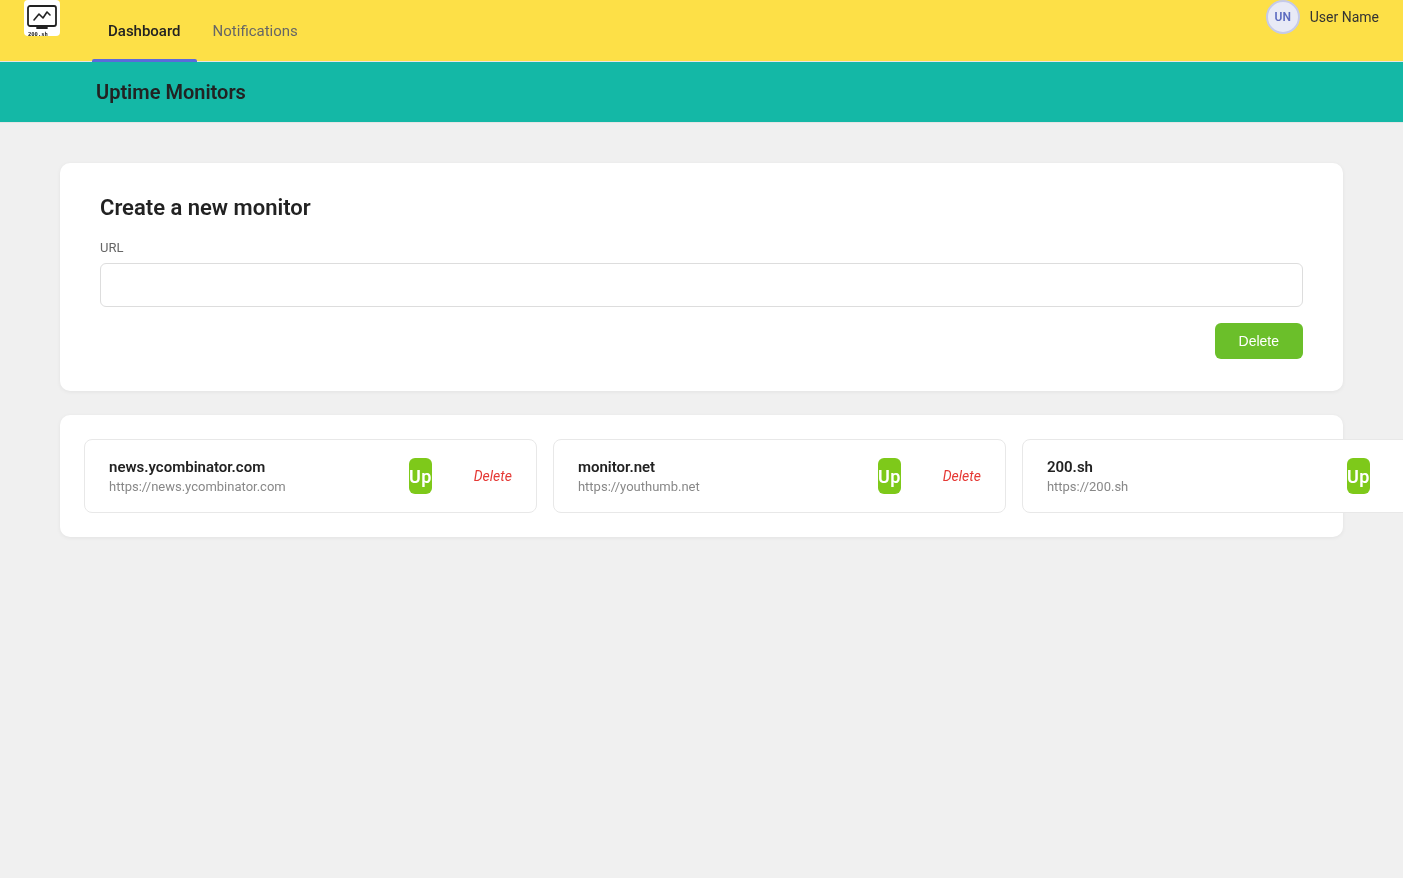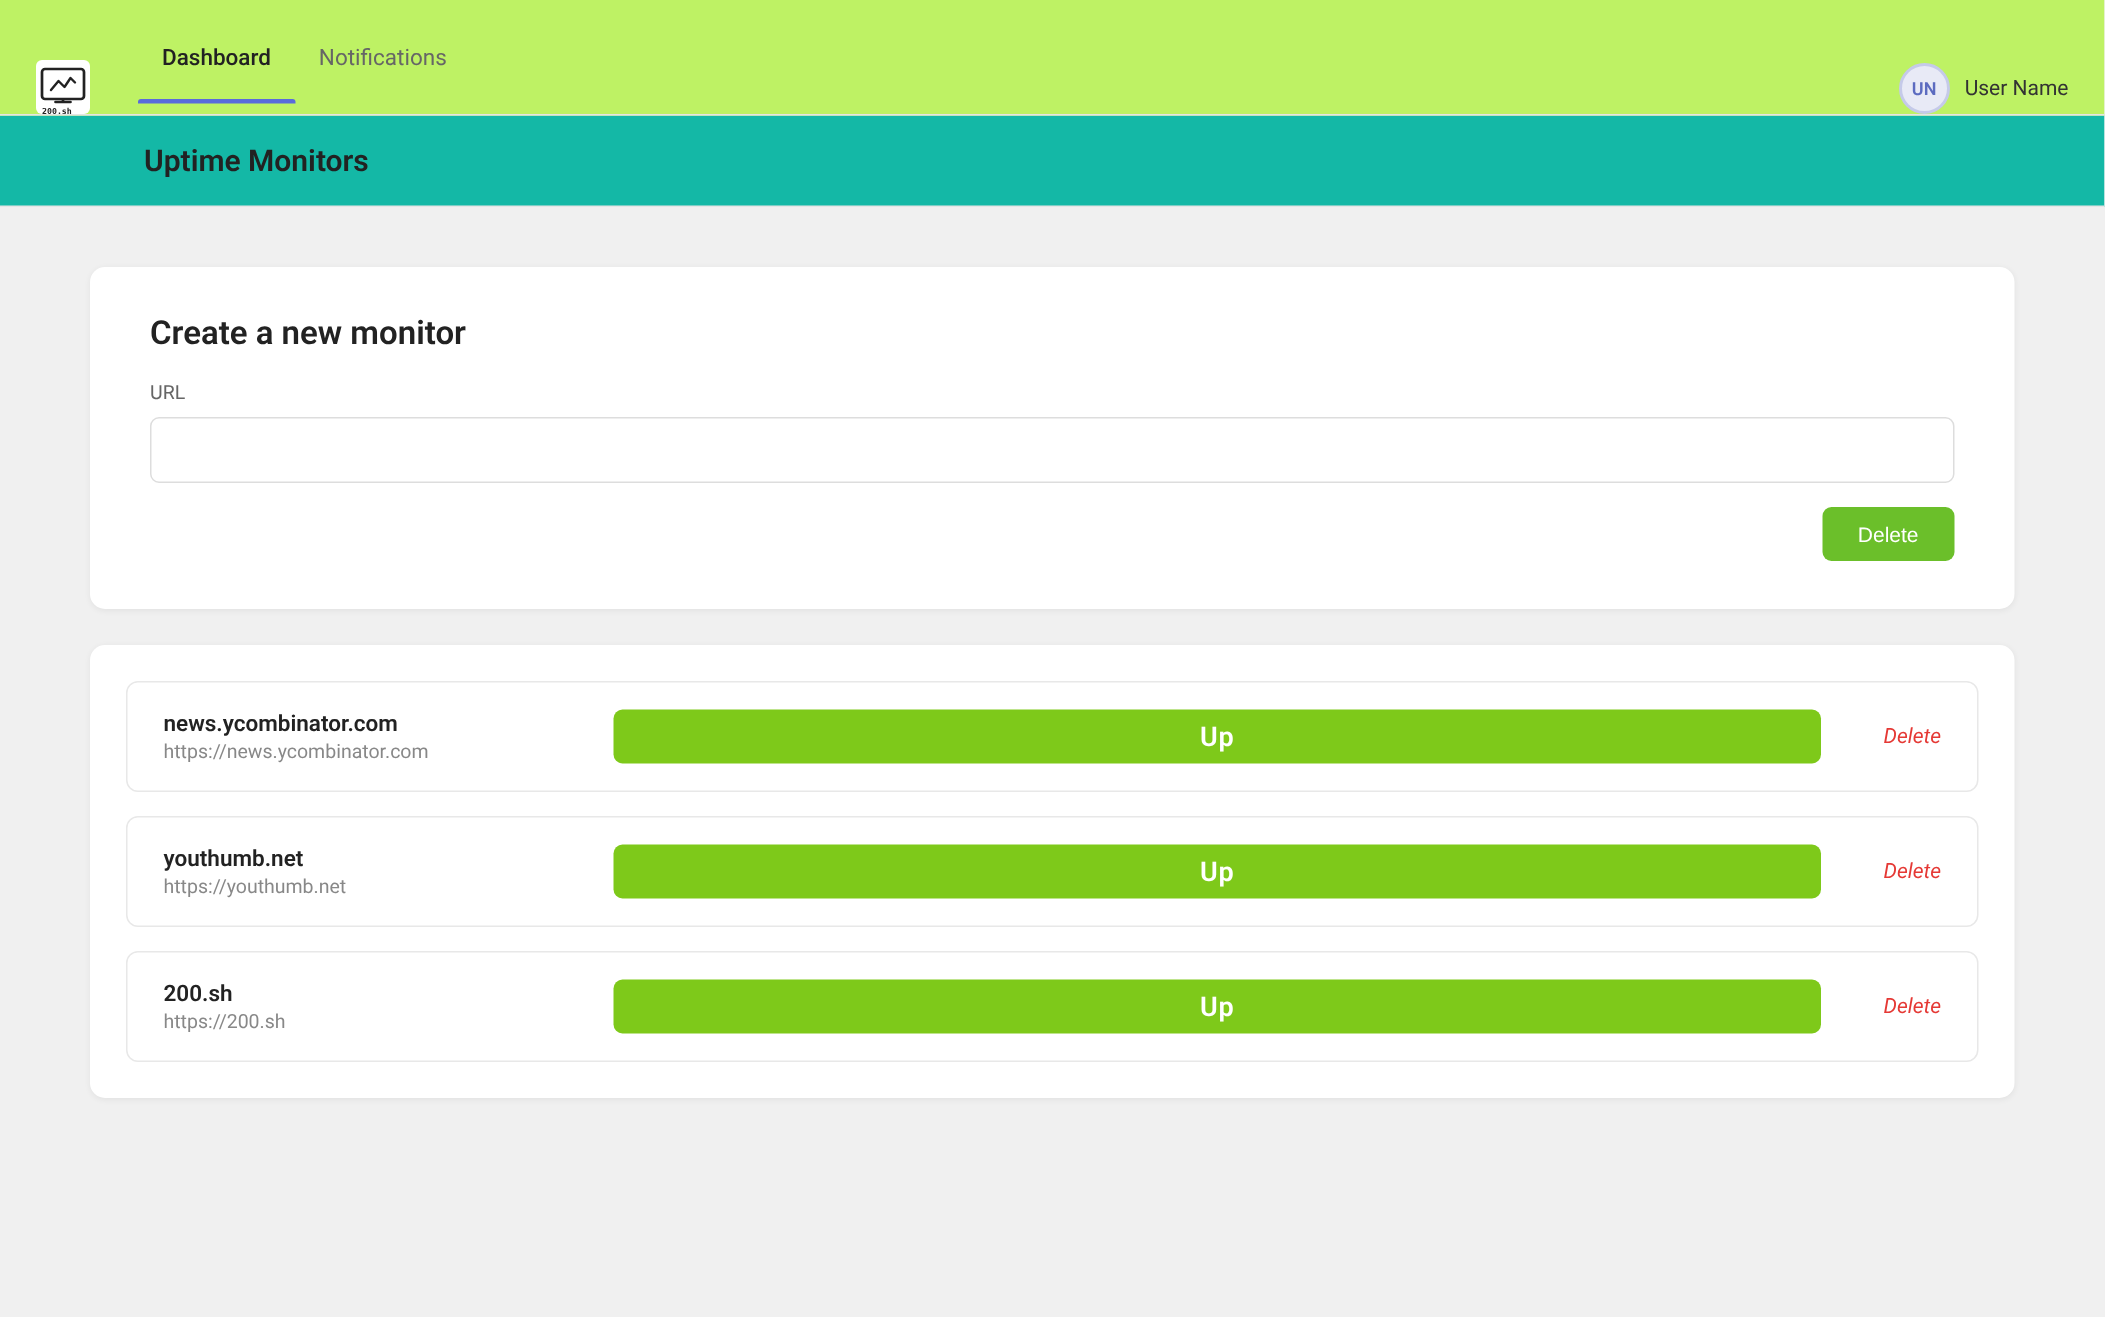--- a/index.html
+++ b/index.html
@@ -4,25 +4,25 @@
   <style>
     * { box-sizing: border-box; margin: 0; padding: 0; }
     body {
       font-family: -apple-system, BlinkMacSystemFont, 'Segoe UI', Roboto, sans-serif;
       background: #f0f0f0;
       min-height: 878px;
     }
 
     
     .navbar {
-      background: #bef264;
+      background: #fde047;
       border-bottom: 1px solid #e5e5e5;
-      height: 77px;
-      display: flex;
-      align-items: flex-end;
+      height: 62px;
+      display: flex;
+      align-items: flex-start;
       padding: 0 24px;
       position: relative;
     }
     .navbar-logo {
       display: flex;
       align-items: center;
       gap: 6px;
       margin-right: 32px;
     }
     .logo-icon {
@@ -148,21 +148,20 @@
       cursor: pointer;
     }
 
     
     .monitors-card {
       background: #fff;
       border-radius: 10px;
       padding: 24px 24px;
       box-shadow: 0 1px 4px rgba(0,0,0,0.06);
       display: flex;
-      flex-direction: column;
       gap: 16px;
     }
 
     
     .monitor-item {
       background: #fff;
       border: 1px solid #e8e8e8;
       border-radius: 8px;
       padding: 18px 24px;
       display: flex;
@@ -253,21 +252,21 @@
       <div class="monitor-info">
         <div class="monitor-name">news.ycombinator.com</div>
         <div class="monitor-url">https://news.ycombinator.com</div>
       </div>
       <div class="monitor-status">Up</div>
       <div class="monitor-delete">Delete</div>
     </div>
 
     <div class="monitor-item">
       <div class="monitor-info">
-        <div class="monitor-name">youthumb.net</div>
+        <div class="monitor-name">monitor.net</div>
         <div class="monitor-url">https://youthumb.net</div>
       </div>
       <div class="monitor-status">Up</div>
       <div class="monitor-delete">Delete</div>
     </div>
 
     <div class="monitor-item">
       <div class="monitor-info">
         <div class="monitor-name">200.sh</div>
         <div class="monitor-url">https://200.sh</div>

